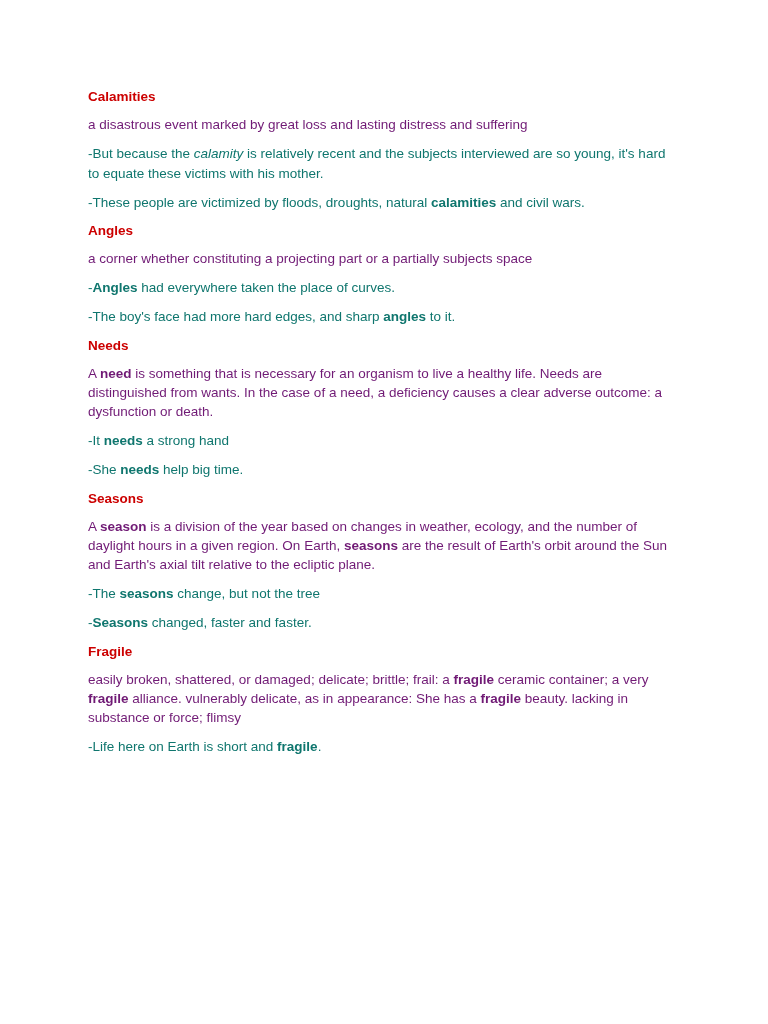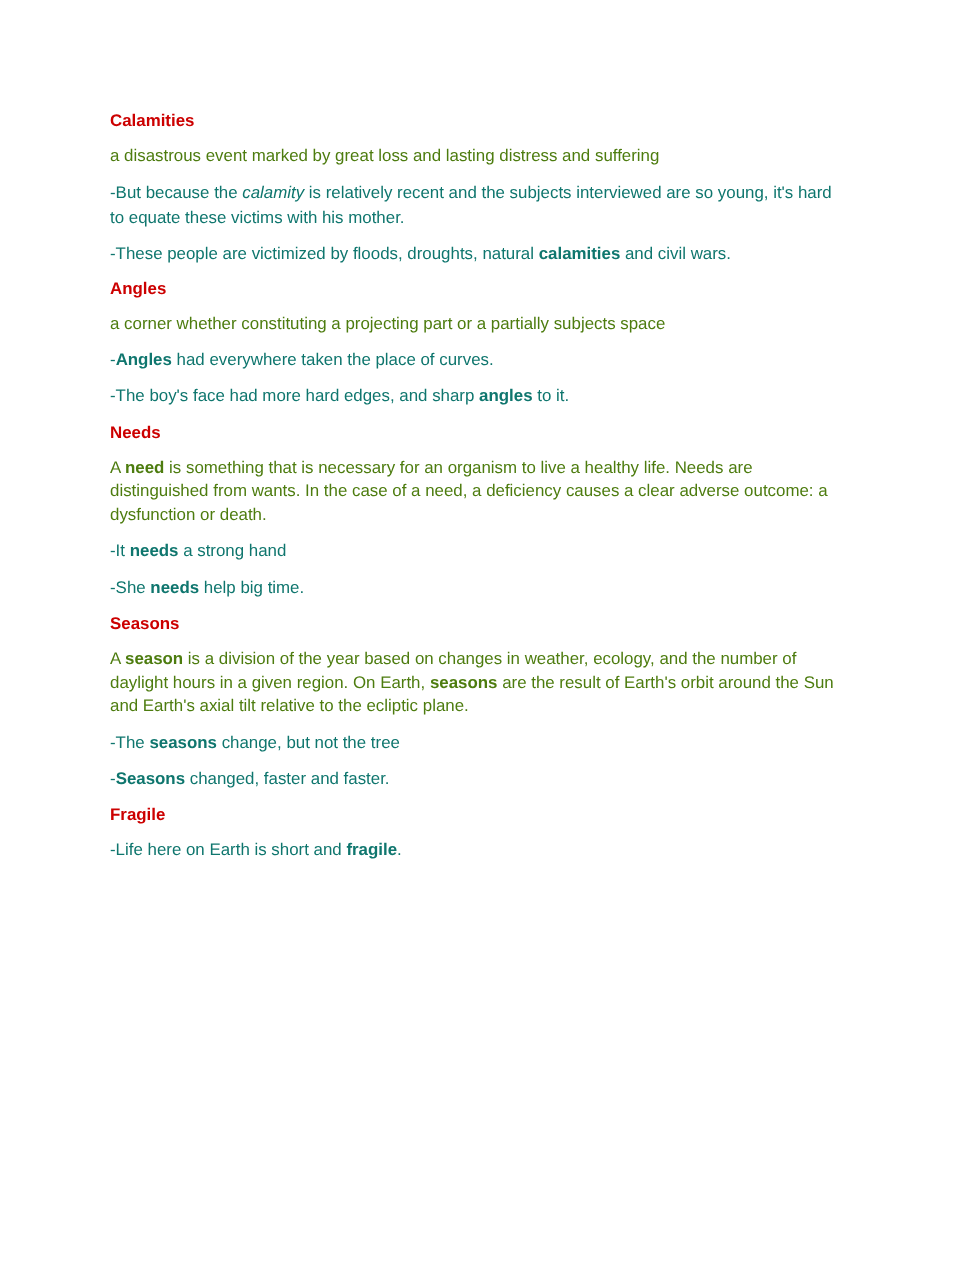--- a/index.html
+++ b/index.html
@@ -29,21 +29,21 @@
     color: #cc0000;
     font-weight: bold;
     font-size: 13.5px;
     line-height: 1.35;
     margin: 0 0 9px 0;
   }
   .entry-def {
     font-size: 13.5px;
     line-height: 1.42;
     margin: 0 0 10px 0;
-    color: #4d7c0f;
+    color: #701a75;
   }
   .entry-example {
     font-size: 13.5px;
     line-height: 1.42;
     margin: 0 0 10px 0;
     color: #0f766e;
   }
   .entry + .entry {
     margin-top: 8px;
   }
@@ -74,16 +74,17 @@
         <div class="entry-example">-She <b>needs</b> help big time.</div>
       </div>
       <div class="entry">
         <div class="entry-title">Seasons</div>
         <div class="entry-def">A <b>season</b> is a division of the year based on changes in weather, ecology, and the number of daylight hours in a given region. On Earth, <b>seasons</b> are the result of Earth's orbit around the Sun and Earth's axial tilt relative to the ecliptic plane.</div>
         <div class="entry-example">-The <b>seasons</b> change, but not the tree</div>
         <div class="entry-example">-<b>Seasons</b> changed, faster and faster.</div>
       </div>
       <div class="entry">
         <div class="entry-title">Fragile</div>
+        <div class="entry-def">easily broken, shattered, or damaged; delicate; brittle; frail: a <b>fragile</b> ceramic container; a very <b>fragile</b> alliance. vulnerably delicate, as in appearance: She has a <b>fragile</b> beauty. lacking in substance or force; flimsy</div>
         <div class="entry-example">-Life here on Earth is short and <b>fragile</b>.</div>
       </div>
     </div>
 </div>
 
 </body></html>

